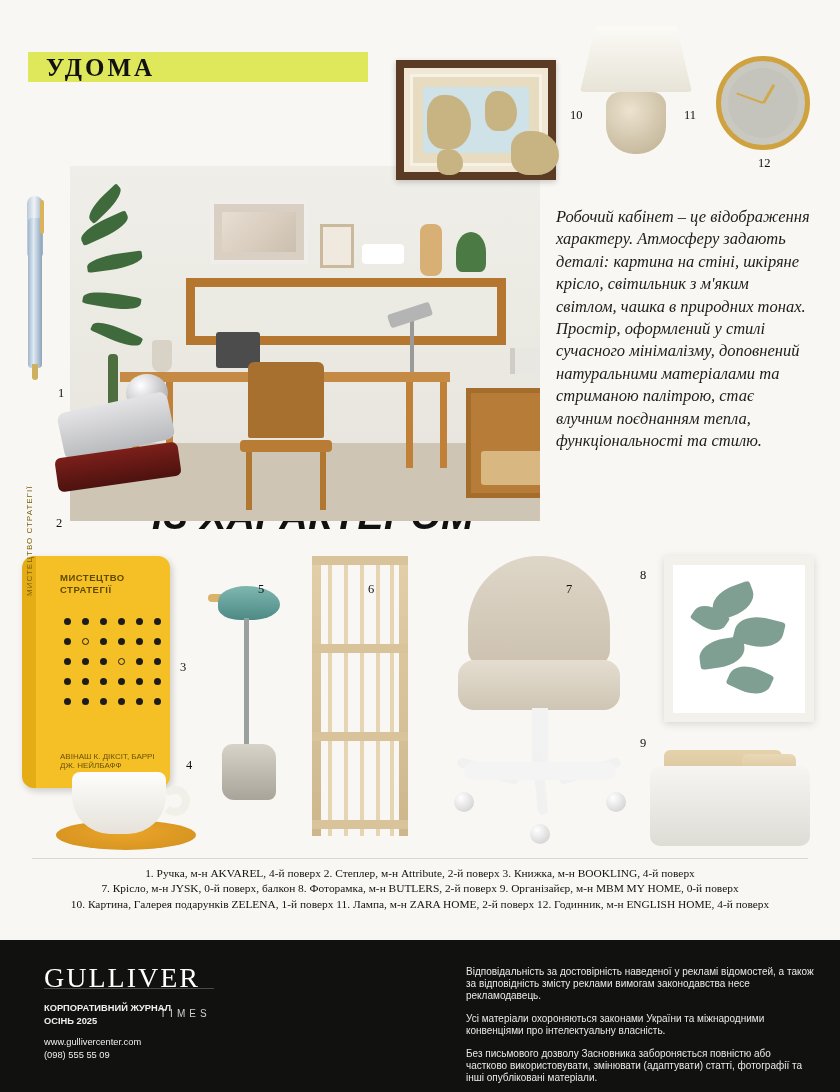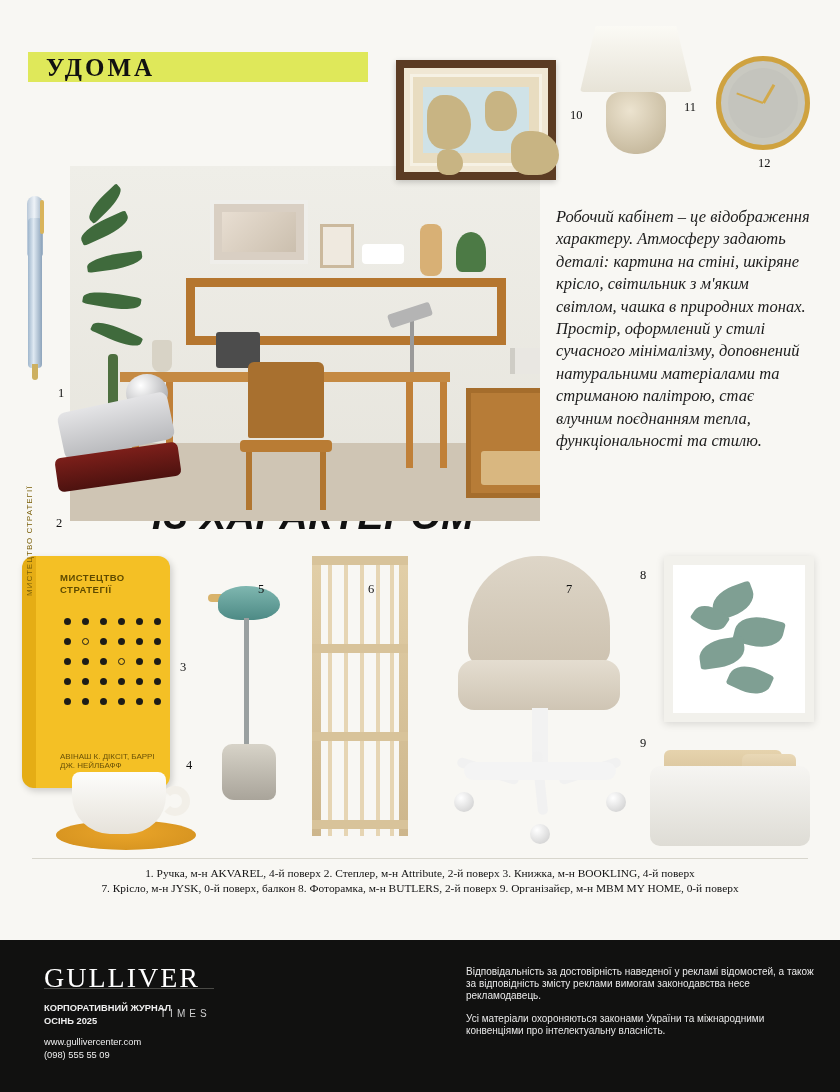--- a/index.html
+++ b/index.html
@@ -309,21 +309,21 @@
       <div class="land" style="left:14px;top:62px;width:26px;height:26px"></div>
     </div>
       </div>
   </div>
   <div class="num" style="left:570px;top:108px">10</div>
 
   <div class="lamp11">
     <div class="shade"></div>
       <div class="base"></div>
   </div>
-  <div class="num" style="left:684px;top:100px">11</div>
+  <div class="num" style="left:684px;top:108px">11</div>
 
   <div class="clock12">
     <div class="face">
       <div class="hand" style="left:50%;top:20%;width:3px;height:30%;margin-left:-1.5px;transform:rotate(30deg)"></div>
       <div class="hand" style="left:50%;top:10%;width:2px;height:40%;margin-left:-1px;transform:rotate(-70deg)"></div>
     </div>
   </div>
   <div class="num" style="left:758px;top:156px">12</div>
 
   <div class="pen">
@@ -437,32 +437,34 @@
     <div class="wood" style="background:linear-gradient(#e6d3ad,#d2bb92)"></div>
     <div class="wood" style="left:92px;top:10px;width:54px;height:36px;background:linear-gradient(#e9d8b6,#cfb78d)"></div>
     <div class="box"></div>
   </div>
   <div class="num" style="left:640px;top:736px">9</div>
 
   <div class="rule-line"></div>
   <div class="captions">
     <div class="ln">1. Ручка, м-н AKVAREL, 4-й поверх 2. Степлер, м-н Attribute, 2-й поверх 3. Книжка, м-н BOOKLING, 4-й поверх</div>
     <div class="ln">7. Крісло, м-н JYSK, 0-й поверх, балкон 8. Фоторамка, м-н BUTLERS, 2-й поверх 9. Організайєр, м-н MBM MY HOME, 0-й поверх</div>
+    <div class="ln">10. Картина, Галерея подарунків ZELENA, 1-й поверх 11. Лампа, м-н ZARA HOME, 2-й поверх 12. Годинник, м-н ENGLISH HOME, 4-й поверх</div>
   </div>
 
   <div class="footer">
     <div class="logo-word">GULLIVER</div>
     <div class="logo-rule"></div>
     <div class="logo-sub">TIMES</div>
     <div class="f-left-block">
       <div class="bold">КОРПОРАТИВНИЙ ЖУРНАЛ</div>
       <div class="bold">ОСІНЬ 2025</div>
       <div style="height:8px"></div>
       <div>www.gullivercenter.com</div>
       <div>(098) 555 55 09</div>
     </div>
     <div class="f-right">
       <p>Відповідальність за достовірність наведеної у рекламі відомостей, а також за відповідність змісту реклами вимогам законодавства несе рекламодавець.</p>
       <p>Усі матеріали охороняються законами України та міжнародними конвенціями про інтелектуальну власність.</p>
+      <p>Без письмового дозволу Засновника забороняється повністю або частково використовувати, змінювати (адаптувати) статті, фотографії та інші опубліковані матеріали.</p>
     </div>
   </div>
 
 </div>
 
 </body></html>

